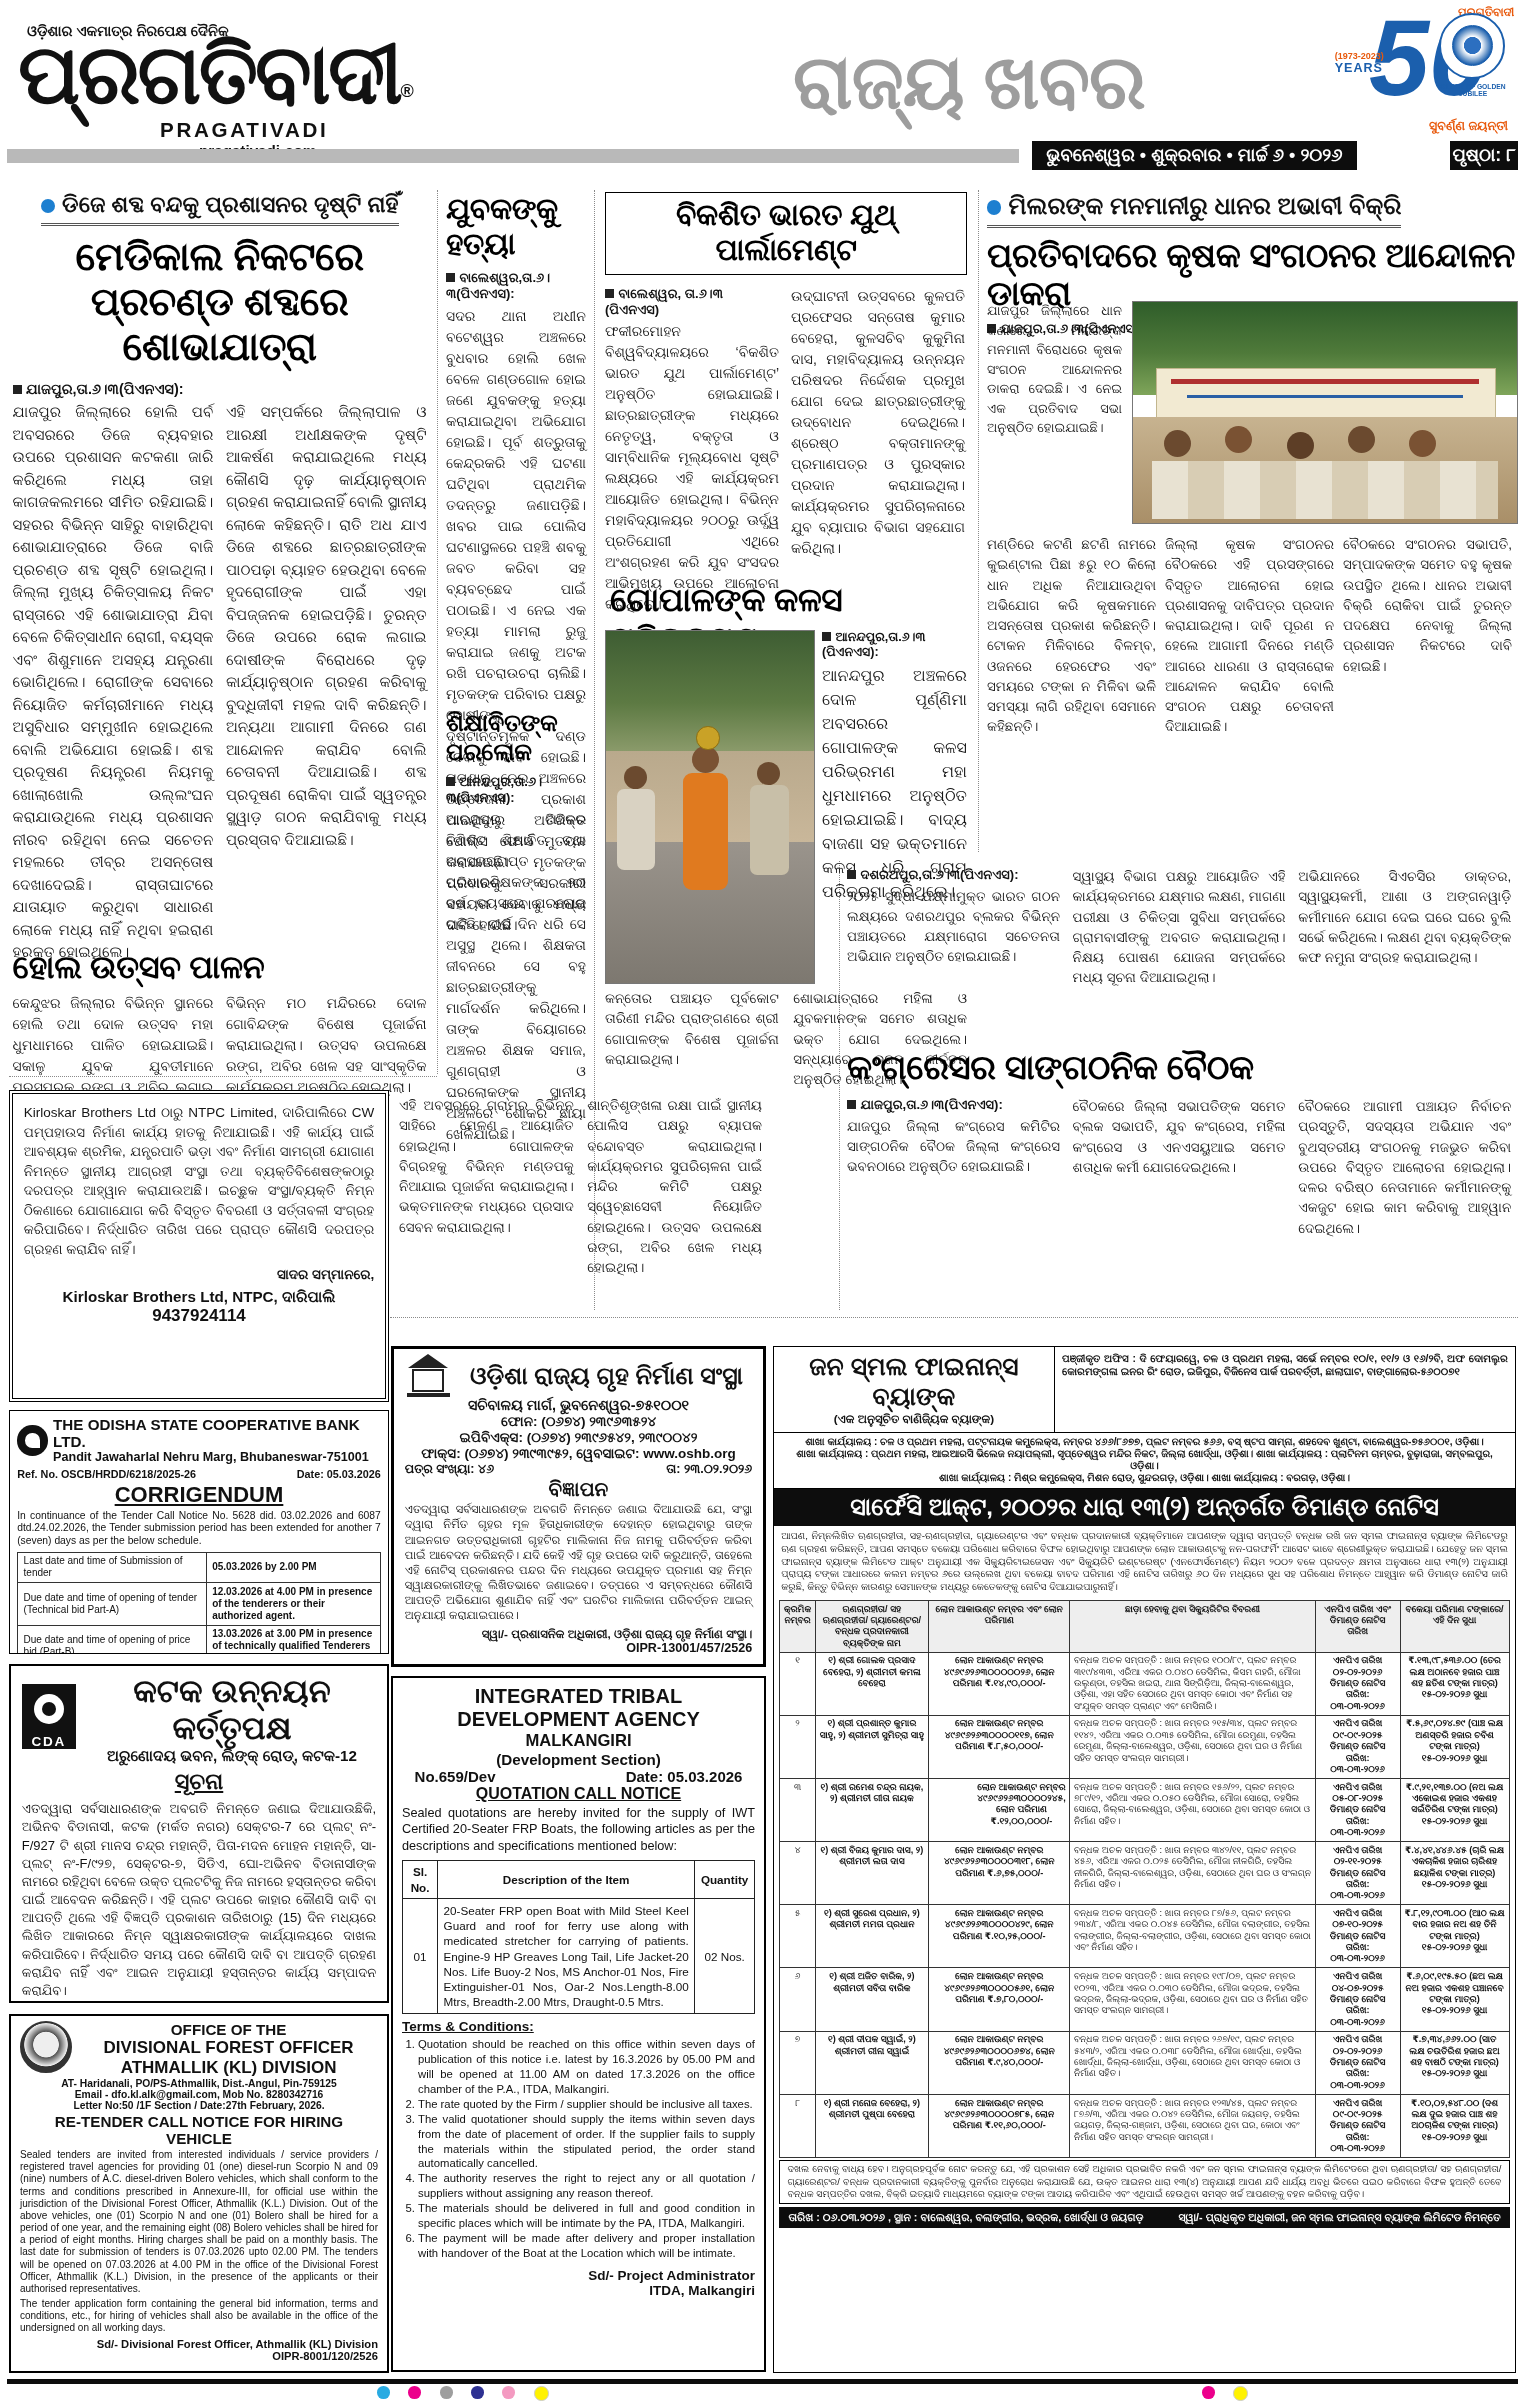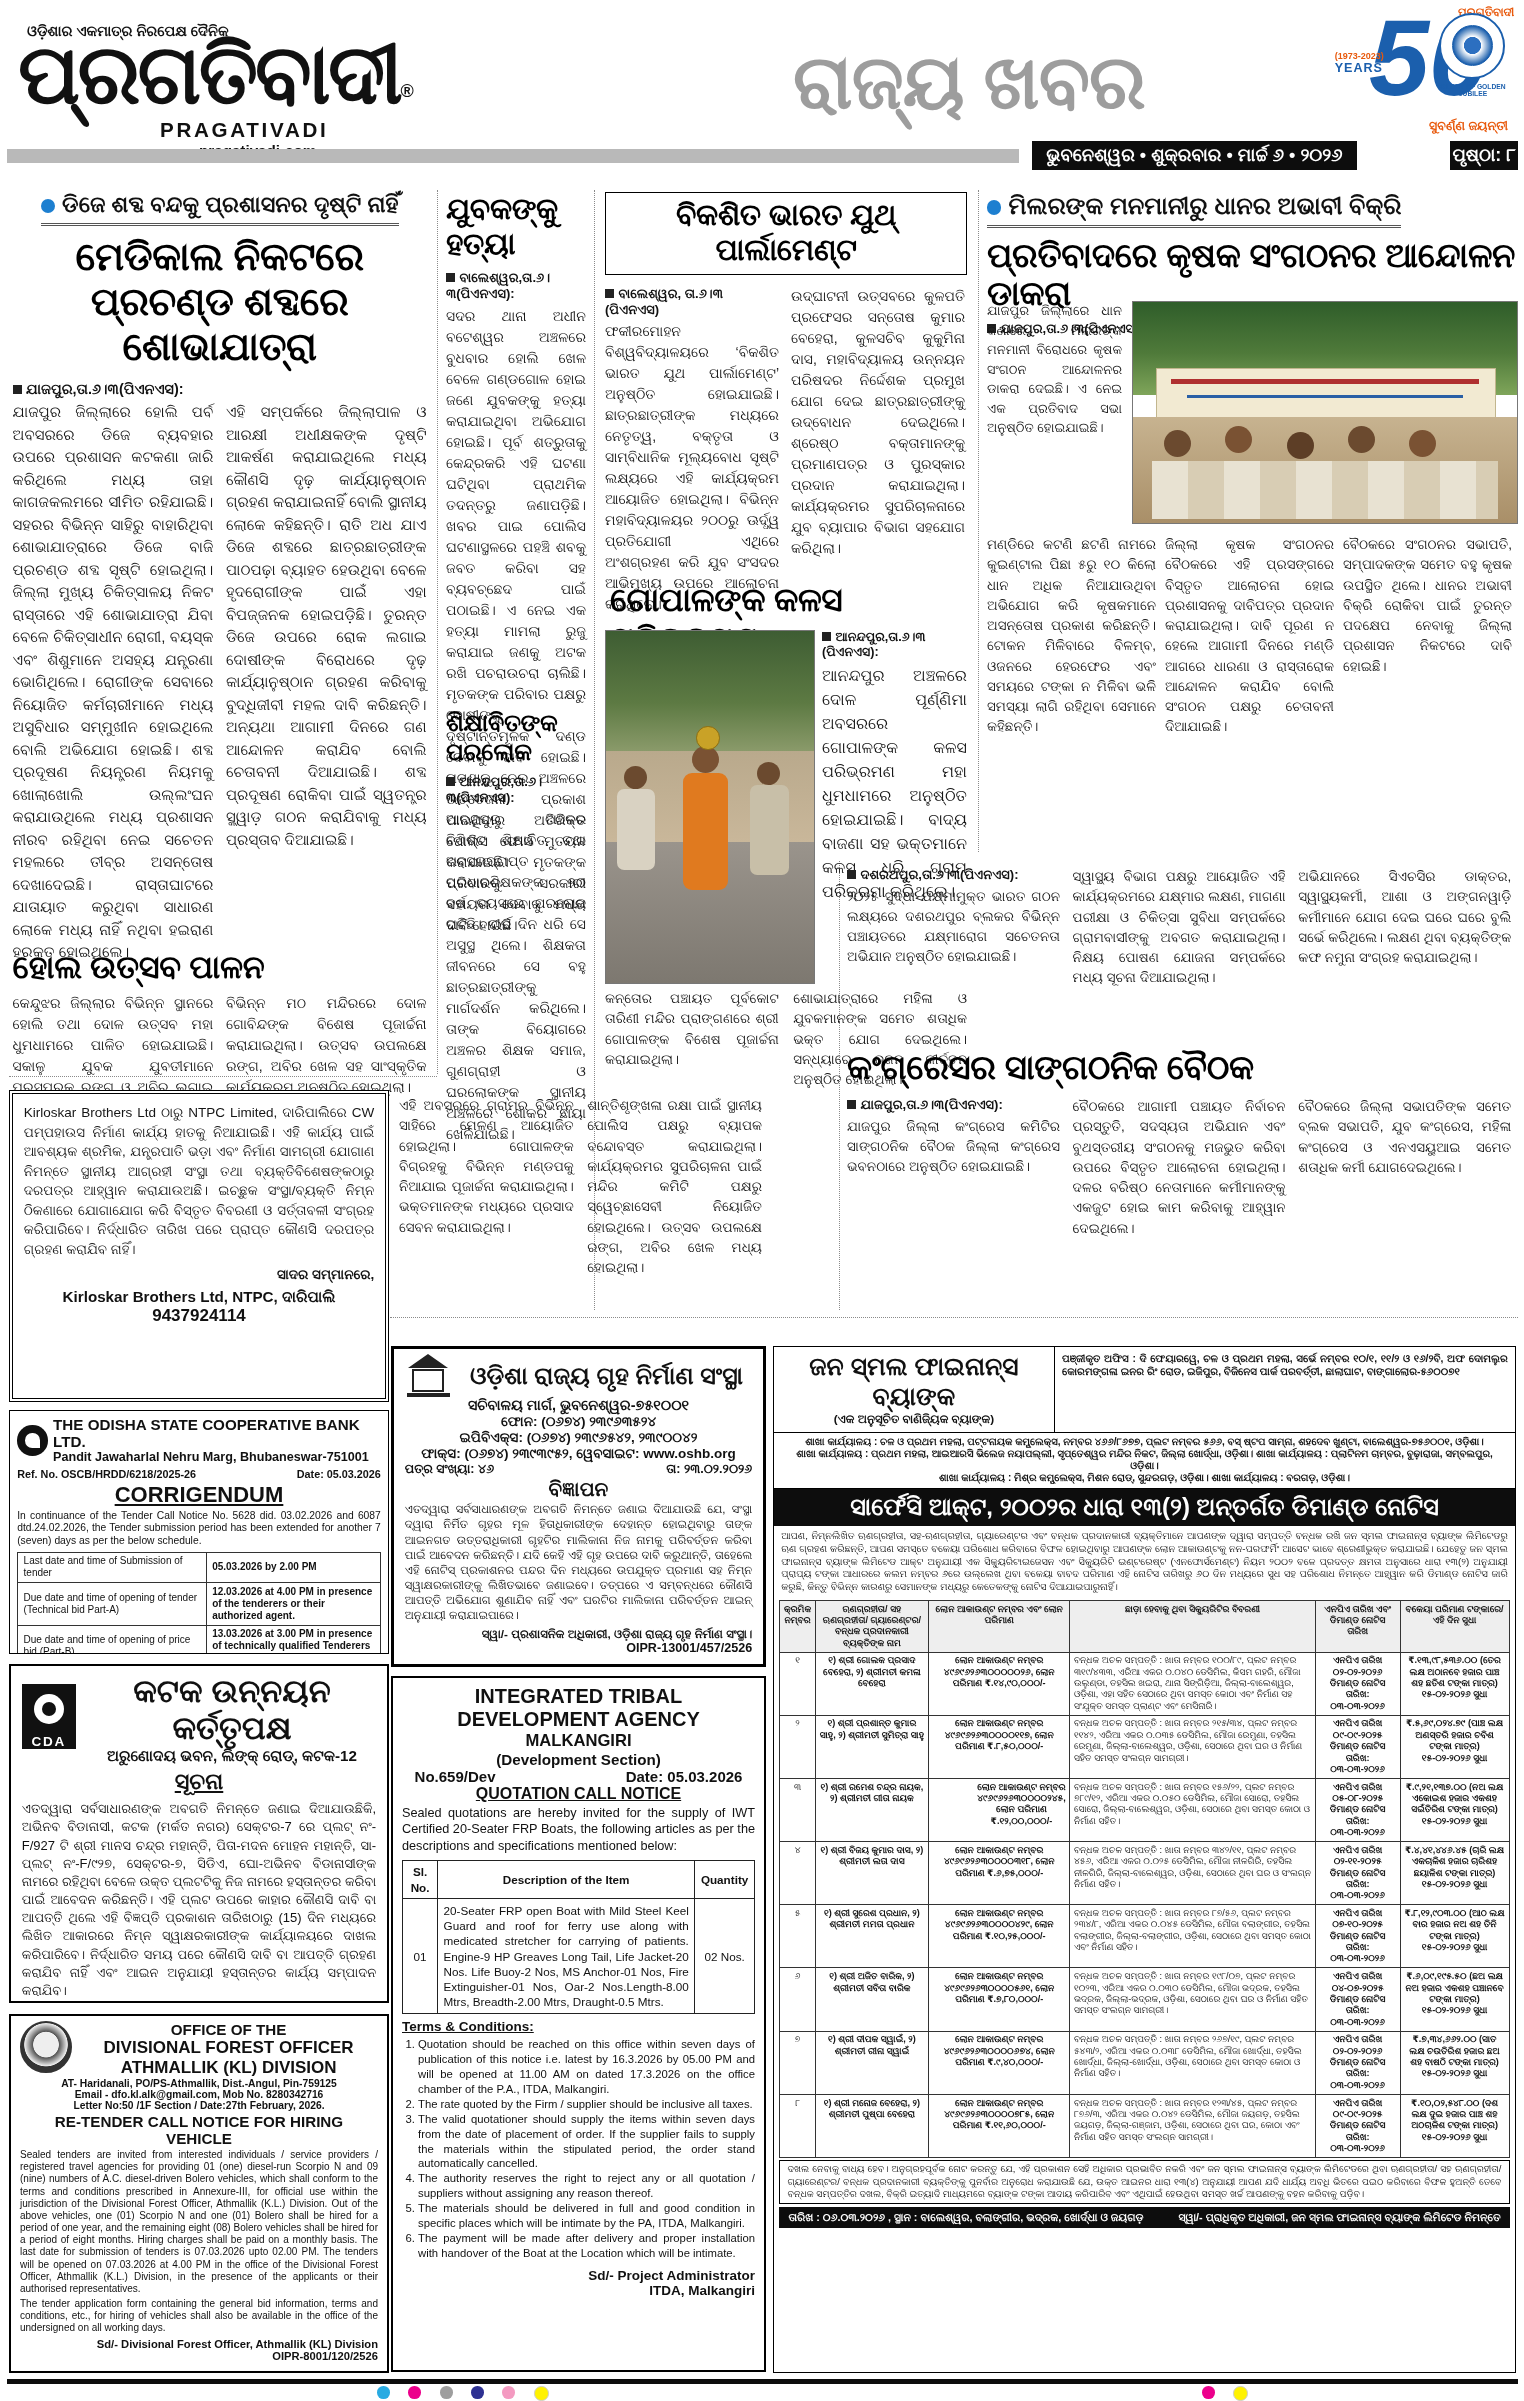--- a/index.html
+++ b/index.html
@@ -169,22 +169,22 @@
     </div>
   </div>
 
   <div class="abs" style="left:847px;top:1048px;width:671px;">
     <div class="headline" style="font-size:34px;">କଂଗ୍ରେସର ସାଙ୍ଗଠନିକ ବୈଠକ</div>
     <div style="display:flex;gap:12.6px;margin-top:9px;">
       <div style="width:213px;">
         <div class="byline" style="font-size:13px;"><span class="sq"></span><span>ଯାଜପୁର,ତା.୬।୩(ପିଏନଏସ):</span></div>
         <div class="bodytxt" style="font-size:13.5px;">ଯାଜପୁର ଜିଲ୍ଲା କଂଗ୍ରେସ କମିଟିର ସାଙ୍ଗଠନିକ ବୈଠକ ଜିଲ୍ଲା କଂଗ୍ରେସ ଭବନଠାରେ ଅନୁଷ୍ଠିତ ହୋଇଯାଇଛି।</div>
       </div>
+      <div class="bodytxt" style="width:213px;font-size:13.5px;">ବୈଠକରେ ଜିଲ୍ଲା ସଭାପତିଙ୍କ ସମେତ ବ୍ଲକ ସଭାପତି, ଯୁବ କଂଗ୍ରେସ, ମହିଳା କଂଗ୍ରେସ ଓ ଏନଏସୟୁଆଇ ସମେତ ଶତାଧିକ କର୍ମୀ ଯୋଗଦେଇଥିଲେ।</div>
       <div class="bodytxt" style="width:213px;font-size:13.5px;">ବୈଠକରେ ଆଗାମୀ ପଞ୍ଚାୟତ ନିର୍ବାଚନ ପ୍ରସ୍ତୁତି, ସଦସ୍ୟତା ଅଭିଯାନ ଏବଂ ବୁଥସ୍ତରୀୟ ସଂଗଠନକୁ ମଜଭୁତ କରିବା ଉପରେ ବିସ୍ତୃତ ଆଲୋଚନା ହୋଇଥିଲା। ଦଳର ବରିଷ୍ଠ ନେତାମାନେ କର୍ମୀମାନଙ୍କୁ ଏକଜୁଟ ହୋଇ କାମ କରିବାକୁ ଆହ୍ୱାନ ଦେଇଥିଲେ।</div>
-      <div class="bodytxt" style="width:213px;font-size:13.5px;">ବୈଠକରେ ଜିଲ୍ଲା ସଭାପତିଙ୍କ ସମେତ ବ୍ଲକ ସଭାପତି, ଯୁବ କଂଗ୍ରେସ, ମହିଳା କଂଗ୍ରେସ ଓ ଏନଏସୟୁଆଇ ସମେତ ଶତାଧିକ କର୍ମୀ ଯୋଗଦେଇଥିଲେ।</div>
     </div>
   </div>
 
   <div class="abs adbox" style="left:9px;top:1090px;width:380px;height:312px;border:4.5px double #000;padding:9px 10.8px;overflow:hidden;">
     <div class="bodytxt" style="font-size:13.5px;line-height:1.45;">Kirloskar Brothers Ltd ଠାରୁ NTPC Limited, ଦାରିପାଲିରେ CW ପମ୍ପହାଉସ ନିର୍ମାଣ କାର୍ଯ୍ୟ ହାତକୁ ନିଆଯାଇଛି। ଏହି କାର୍ଯ୍ୟ ପାଇଁ ଆବଶ୍ୟକ ଶ୍ରମିକ, ଯନ୍ତ୍ରପାତି ଭଡ଼ା ଏବଂ ନିର୍ମାଣ ସାମଗ୍ରୀ ଯୋଗାଣ ନିମନ୍ତେ ସ୍ଥାନୀୟ ଆଗ୍ରହୀ ସଂସ୍ଥା ତଥା ବ୍ୟକ୍ତିବିଶେଷଙ୍କଠାରୁ ଦରପତ୍ର ଆହ୍ୱାନ କରାଯାଉଅଛି। ଇଚ୍ଛୁକ ସଂସ୍ଥା/ବ୍ୟକ୍ତି ନିମ୍ନ ଠିକଣାରେ ଯୋଗାଯୋଗ କରି ବିସ୍ତୃତ ବିବରଣୀ ଓ ସର୍ତ୍ତାବଳୀ ସଂଗ୍ରହ କରିପାରିବେ। ନିର୍ଦ୍ଧାରିତ ତାରିଖ ପରେ ପ୍ରାପ୍ତ କୌଣସି ଦରପତ୍ର ଗ୍ରହଣ କରାଯିବ ନାହିଁ।</div>
     <div class="right" style="font-size:13.5px;font-weight:bold;margin-top:7.2px;">ସାଦର ସମ୍ମାନରେ,</div>
     <div class="center" style="font-size:15.2px;font-weight:bold;margin-top:5.4px;">Kirloskar Brothers Ltd, NTPC, ଦାରିପାଲି</div>
     <div class="center" style="font-size:17px;font-weight:bold;">9437924114</div>
   </div>
 

